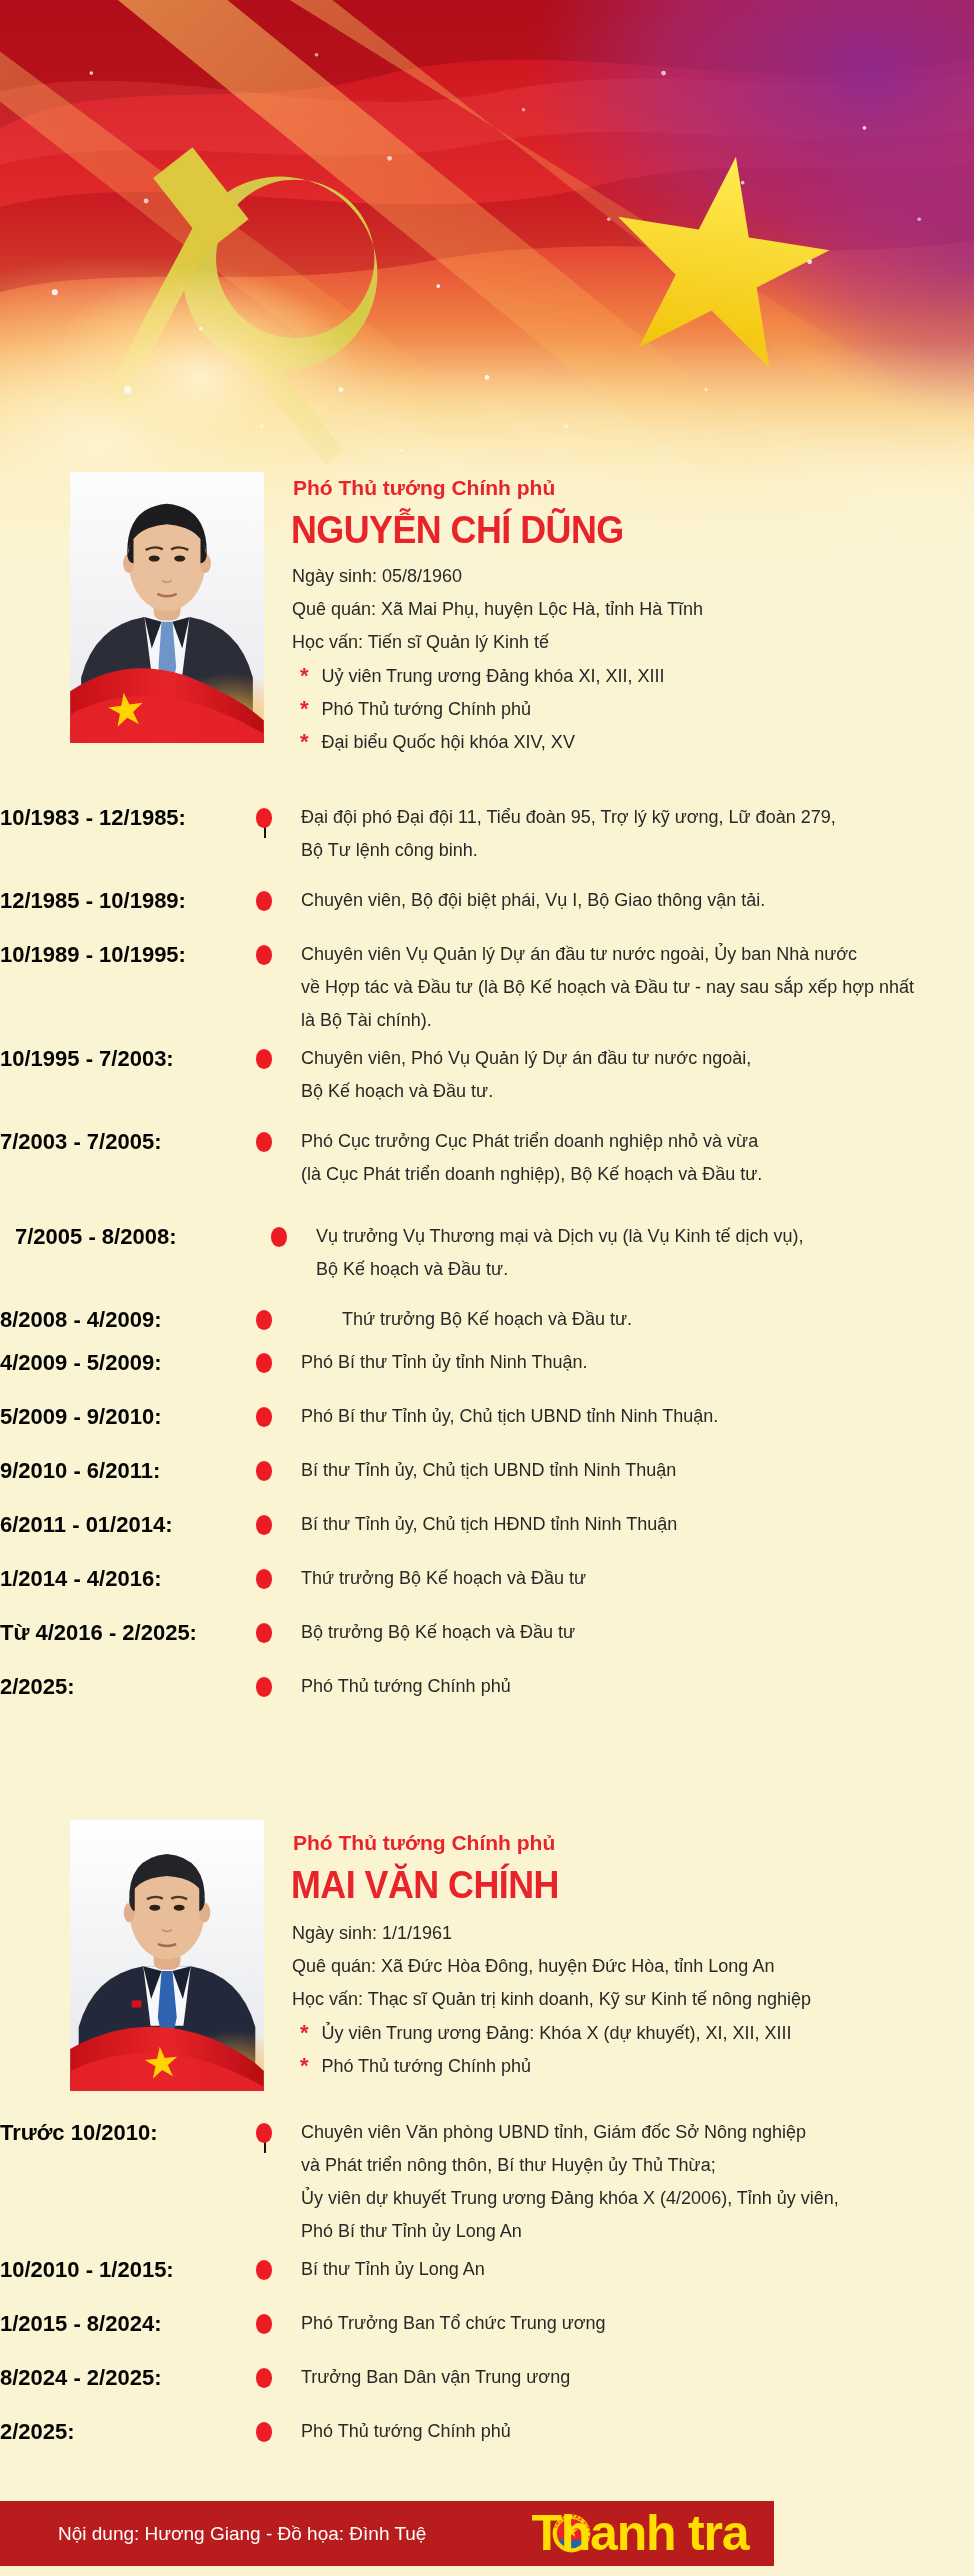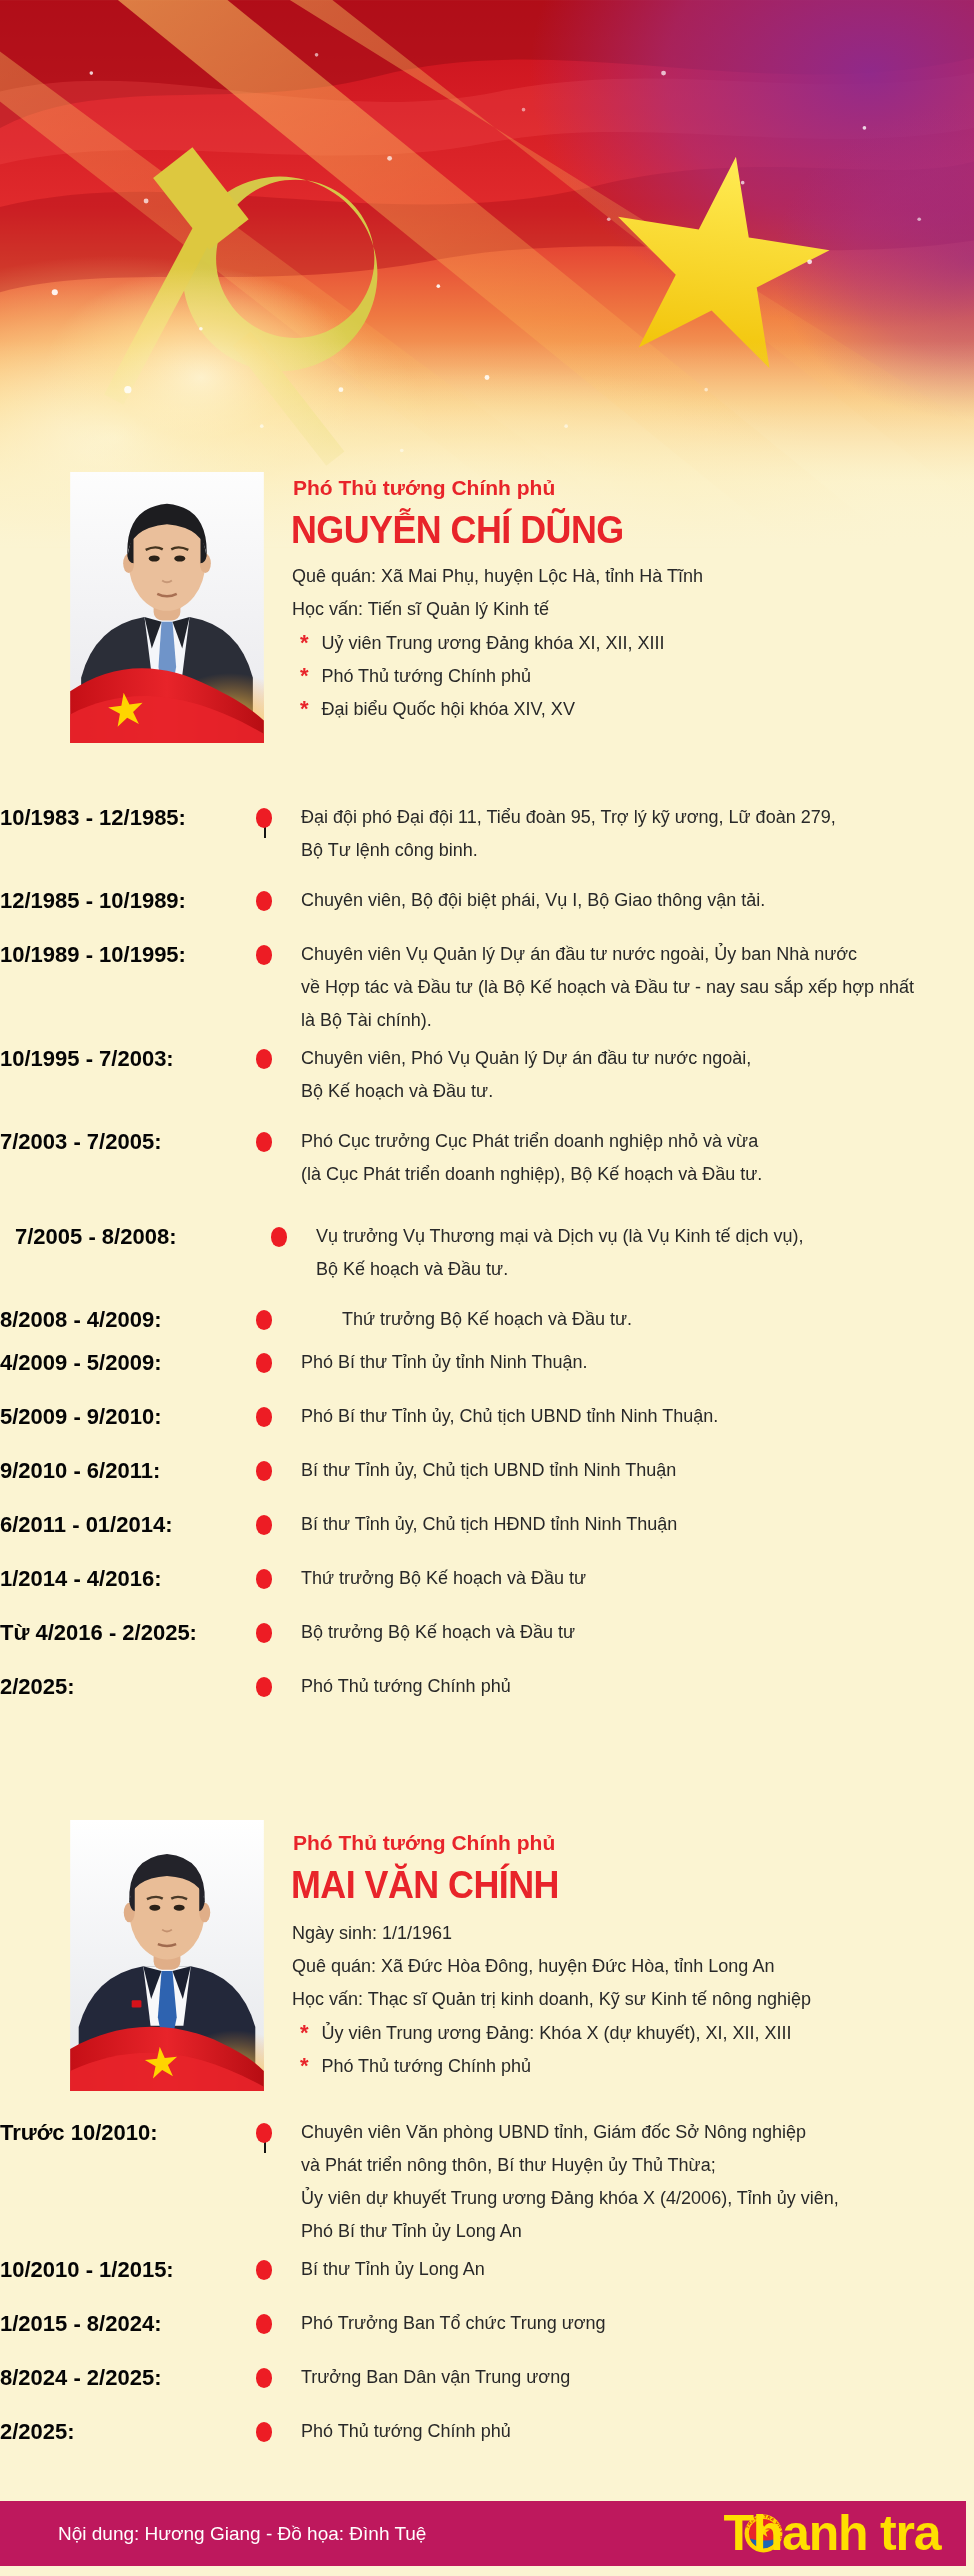--- a/index.html
+++ b/index.html
@@ -38,21 +38,21 @@
     position:absolute;left:0;top:0;width:248px;text-align:left;
     font-weight:bold;font-size:22px;color:#050505;line-height:33px;white-space:nowrap;
   }
   .tl-dot{
     position:absolute;left:256px;top:6.7px;width:16.4px;height:20px;
     background:#ed1c24;border-radius:50%;z-index:2;
   }
   .tl-lines{margin-left:301px;}
   .tl-text{font-size:18px;line-height:33px;color:#282828;white-space:nowrap;}
   
-  #footer{position:absolute;top:2501px;left:0;width:966px;height:65px;background:#be185d;}
+  #footer{position:absolute;top:2501px;left:0;width:774px;height:65px;background:#b91c1c;}
   #credit{
     position:absolute;left:58px;top:0;height:65px;line-height:65px;
     color:#ffffff;font-size:19px;white-space:nowrap;
   }
   #emblem{position:absolute;right:183px;top:13.4px;width:39px;height:39px;}
   #wordmark{
     position:absolute;right:25.6px;top:50%;transform:translateY(-52%);
     color:#ffdf00;font-size:50px;font-weight:bold;letter-spacing:-1.2px;white-space:nowrap;
   }
 </style>
@@ -194,20 +194,21 @@
       <path d="M0,398 C90,352 190,356 318,430 L318,445 L0,445 Z" fill="#e8242a" opacity="0.9"></path>
       <g transform="translate(92,392) rotate(-8)">
         <polygon fill="#ffd400" points="0,-30 -6.7,-9.3 -28.5,-9.3 -10.9,3.6 -17.6,24.3 0,11.5 17.6,24.3 10.9,3.6 28.5,-9.3 6.7,-9.3"></polygon>
       </g>
     </g>
   </svg>
 </div>
 <div class="p-title" style="top:476px;">Phó Thủ tướng Chính phủ</div>
 <div class="p-name" style="top:504px;">NGUYỄN CHÍ DŨNG</div>
 <div class="p-rows" style="top:560px;">
+    <div class="p-row">Ngày sinh: 05/8/1960</div>
     <div class="p-row">Quê quán: Xã Mai Phụ, huyện Lộc Hà, tỉnh Hà Tĩnh</div>
     <div class="p-row">Học vấn: Tiến sĩ Quản lý Kinh tế</div>
     <div class="p-row bullet"><span class="ast">*</span><span>Uỷ viên Trung ương Đảng khóa XI, XII, XIII</span></div>
     <div class="p-row bullet"><span class="ast">*</span><span>Phó Thủ tướng Chính phủ</span></div>
     <div class="p-row bullet"><span class="ast">*</span><span>Đại biểu Quốc hội khóa XIV, XV</span></div>
   </div>
 
 <div class="timeline" style="top:801px;">
     <div class="tl-line" style="height: 21px;"></div>
     <div class="tl-entry" style="margin-bottom: 17px;">

